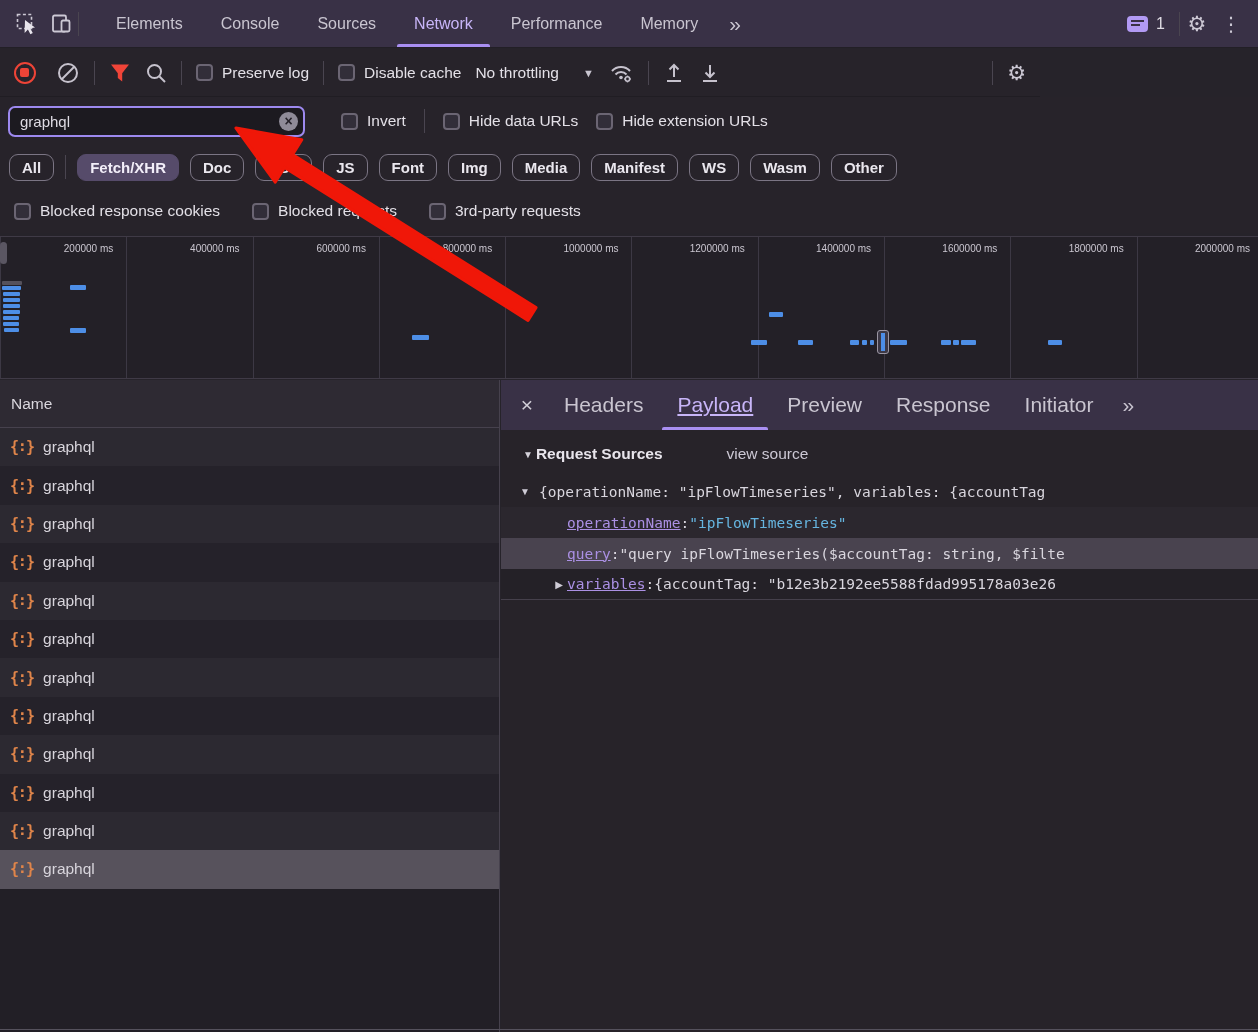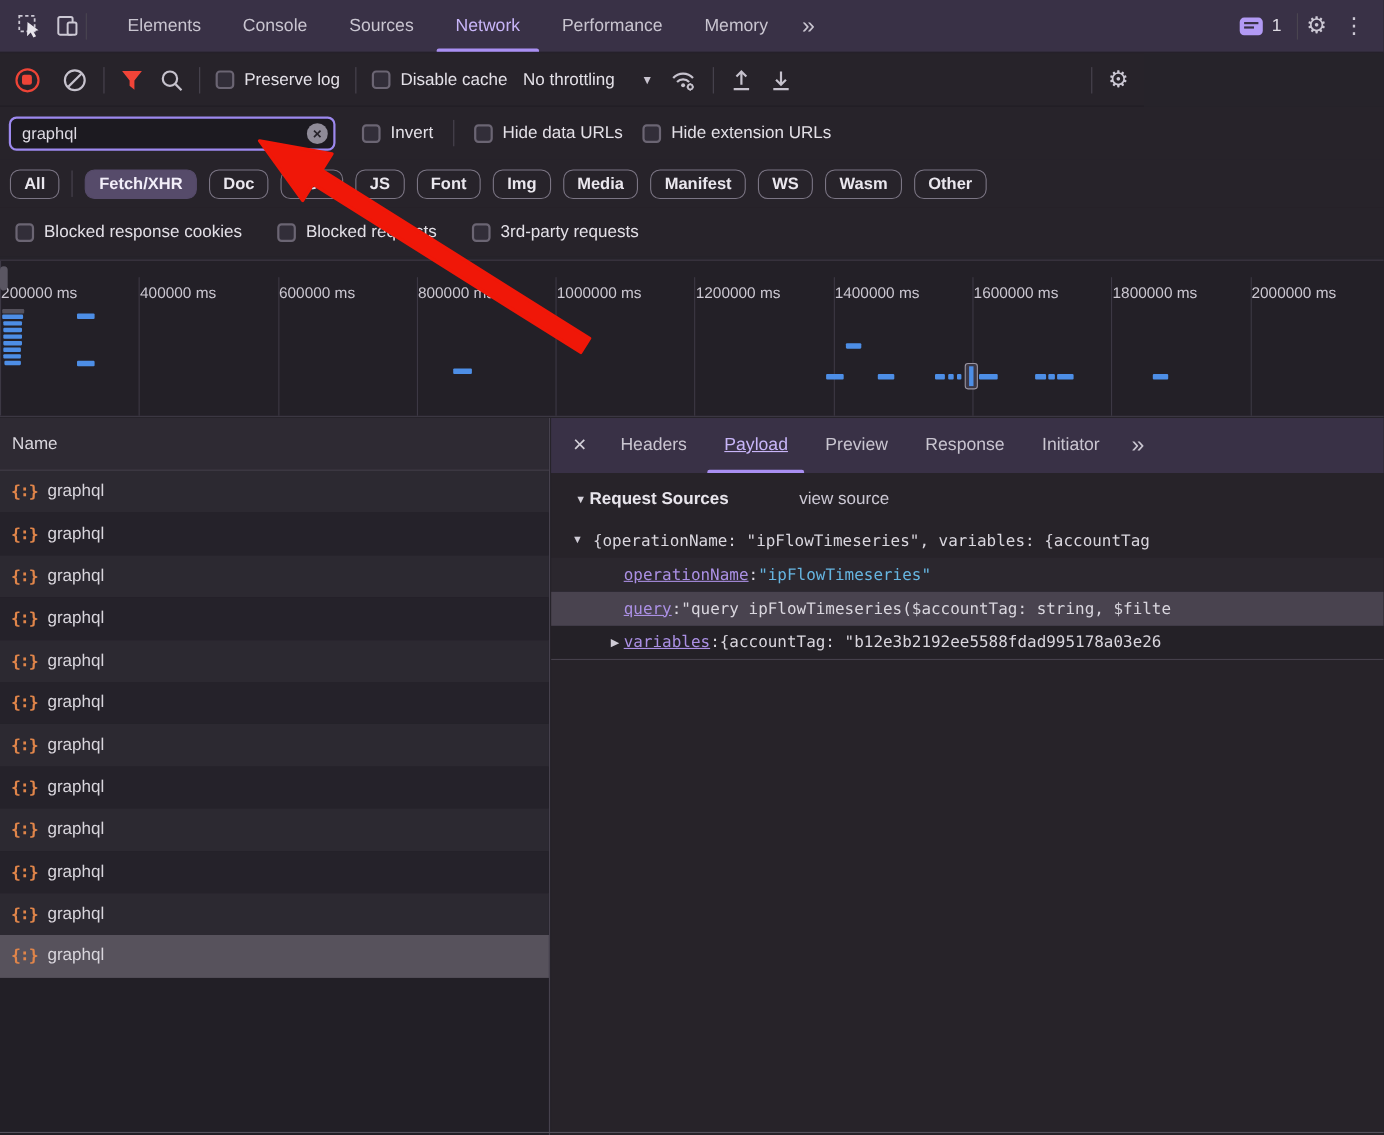--- a/index.html
+++ b/index.html
@@ -54,21 +54,21 @@
 
   
   .blockedbar { position:absolute; left:0; top:189px; width:1258px; height:44px; background:#27232a;
                 display:flex; align-items:center; gap:32px; padding:0 14px; }
 
   
   .overview { position:absolute; left:0; top:236px; width:1258px; height:143px; background:#232027;
               border-top:1px solid #3f3a46; border-bottom:1px solid #3f3a46; overflow:hidden; }
   .ov-cols { position:absolute; inset:0; display:flex; border-left:1px solid #3c3844; }
   .ov-col { width:126.3px; flex:none; height:100%; border-right:1px solid #3c3844;
-            font-size:14px; color:#cbc7d1; text-align:left; padding:6px 13px 0 0;margin-top:15px; }
+            font-size:10px; color:#cbc7d1; text-align:right; padding:6px 13px 0 0; }
   .ov-layer { position:absolute; inset:0; }
   .ov-bar { position:absolute; border-radius:1px; }
   .ov-bar.blue { background:#4d8ee6; }
   .ov-bar.gray { background:#55515b; }
   .ov-bar.pill { background:#5a5662; border-radius:4px; }
   .ov-bar.marker { background:#3c3845; border:1px solid #9b96a3; border-radius:3px; }
   .ov-bar.marker::after { content:""; position:absolute; left:3px; top:2px; width:4px; bottom:2px; background:#4d8ee6; }
 
   
   .name-panel { position:absolute; left:0; top:380px; width:500px; bottom:0; background:#221f26; border-right:1px solid #46414d;text-align:center; }
@@ -76,21 +76,21 @@
                  padding-left:11px; font-size:15.5px; color:#d9d6dd; }
   .req-row { height:38.4px; display:flex; align-items:center; gap:9px; padding-left:10px; font-size:15.5px; color:#d8d5dc; }
   .req-row.odd { background:#2c2931; }
   .req-row.even { background:#25222a; }
   .req-row.selected { background:#57525c; }
   .req-icon { color:#e0854a; font-family:"DejaVu Sans Mono",monospace; font-size:15px; font-weight:bold; letter-spacing:-1px; }
 
   .detail-panel { position:absolute; left:501px; top:380px; right:0; bottom:0; background:#272329; }
   .detail-tabs { height:50px; background:#393146; display:flex; align-items:center; padding:0 6px; }
   .close-x { width:40px; text-align:center; font-size:21px; color:#d2cfd8; }
-  .dtab { position:relative; height:100%; display:flex; align-items:center; padding:0 17px; font-size:16px; color:#c9c5d0; }
+  .dtab { position:relative; height:100%; display:flex; align-items:center; padding:0 17px; font-size:21px; color:#c9c5d0; }
   .dtab.active { color:#c8b5f8;text-decoration:underline; }
   .dtab.active::after { content:""; position:absolute; left:2px; right:2px; bottom:0; height:3px; background:#a98ff2; border-radius:2px 2px 0 0; }
 
   .payload { padding-top:15px; font-size:15px; }
   .pl-head { display:flex; align-items:center; padding-left:22px; margin-bottom:13px; }
   .pl-head .tri { font-size:10px; color:#d5d2da; margin-right:3px; }
   .pl-title { font-weight:bold; font-size:15.5px; color:#e8e5ec; }
   .view-source { margin-left:64px; color:#ccc8d4; font-size:15.5px; }
   .tree { font-family:"DejaVu Sans Mono",monospace; font-size:14.5px; white-space:nowrap; overflow:hidden; }
   .tree-line { height:31px; display:flex; align-items:center; overflow:hidden; }
@@ -212,21 +212,21 @@
   <div class="tb-right-spacer"></div>
   <div class="vdiv"></div>
   <div class="glyph" style="font-size:21px">⚙</div>
 </div>
 
 <div class="filterbar">
   <div class="filter-input-wrap">
     <input class="filter-input" value="graphql" style="">
     <span class="clear-btn">×</span>
   </div>
-  <label class="cb-item" style="margin-left:6px">
+  <label class="cb-item" style="margin-left:18px">
     <span class="cb"></span>
     <span>Invert</span>
   </label>
   <div class="vdiv"></div>
   <label class="cb-item">
     <span class="cb"></span>
     <span>Hide data URLs</span>
   </label>
   <label class="cb-item">
     <span class="cb"></span>

